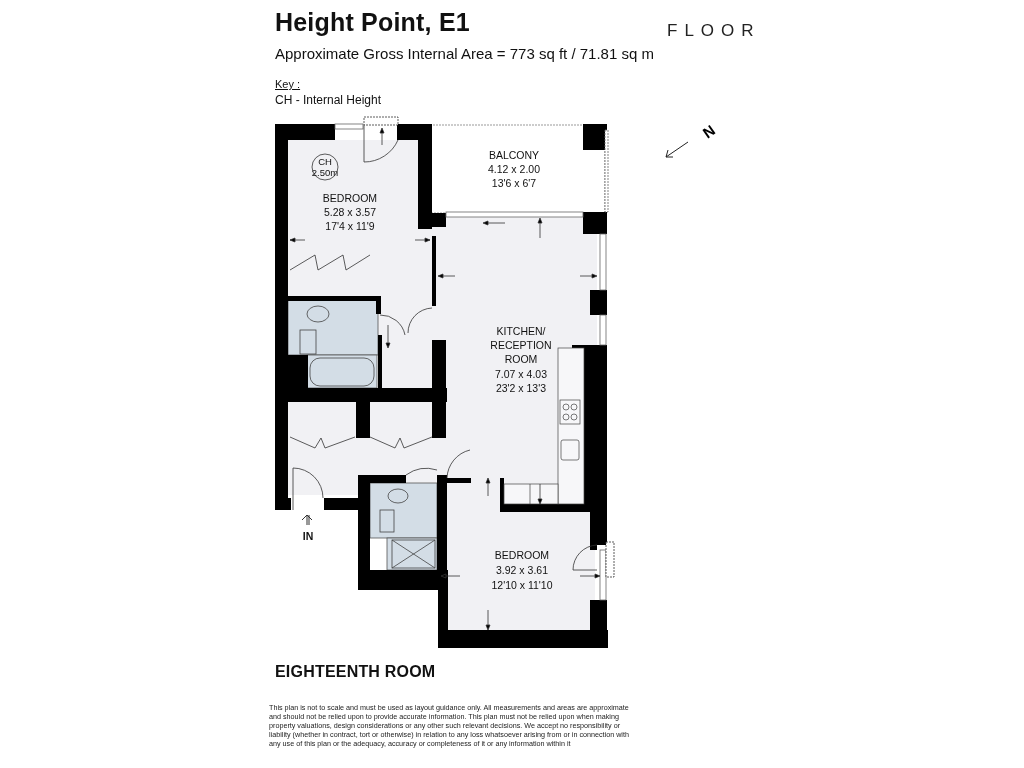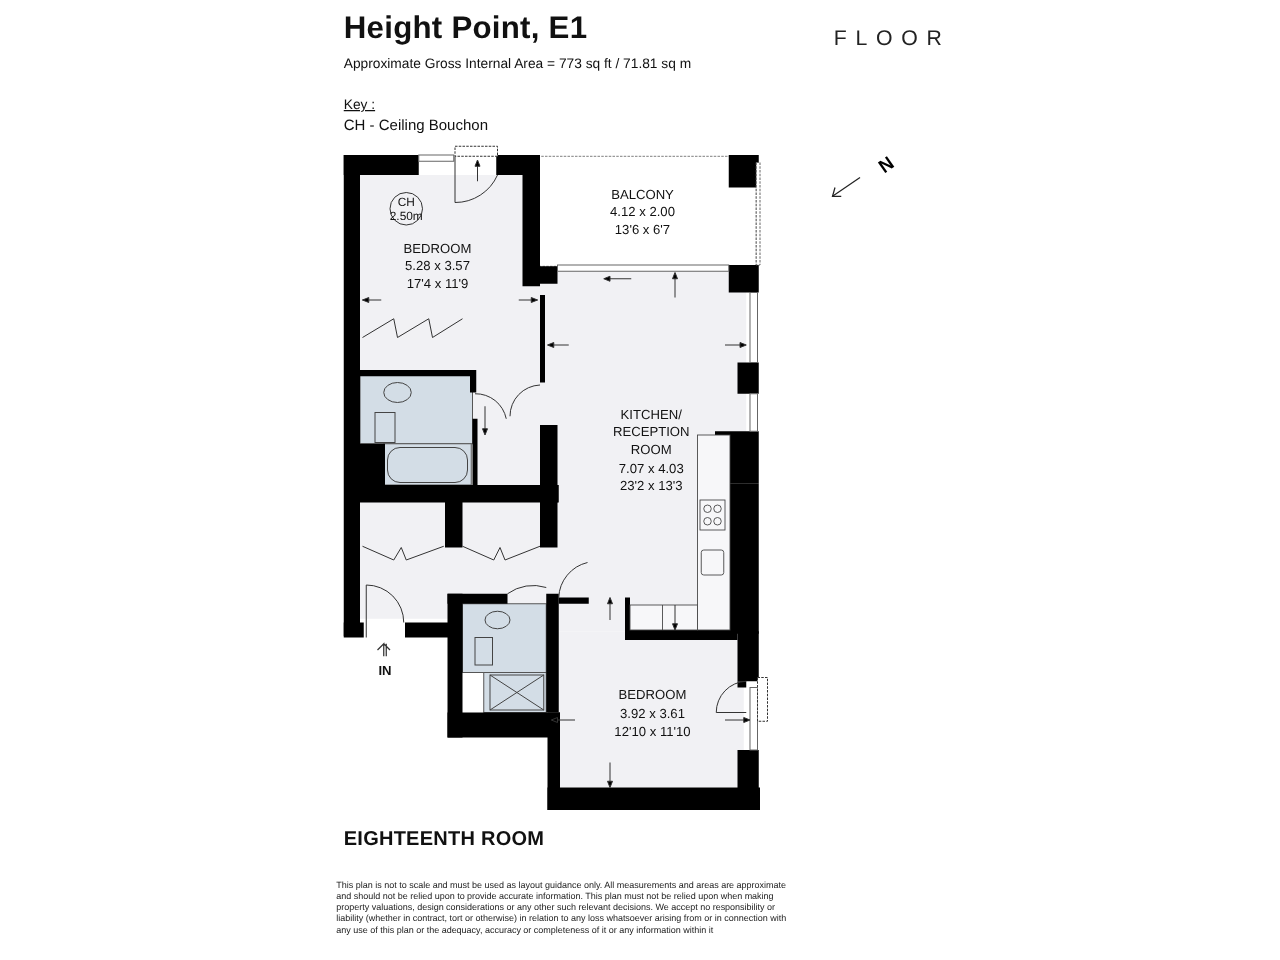--- a/index.html
+++ b/index.html
@@ -1,34 +1,34 @@
 <!DOCTYPE html>
 <html><head>
   <meta charset="utf-8">
   <style>
     html, body { margin: 0; padding: 0; background: #ffffff; }
     body { width: 1024px; height: 768px; position: relative; overflow: hidden; font-family: "Liberation Sans", sans-serif; color: #111; }
     .title { position: absolute; left: 275px; top: 8px; font-size: 25px; font-weight: bold; letter-spacing: 0.2px; margin: 0; }
-    .area { position: absolute; left: 275px; top: 45px; font-size: 11px; }
+    .area { position: absolute; left: 275px; top: 45px; font-size: 15px; }
     .brand { position: absolute; left: 667px; top: 21px; font-size: 17px; letter-spacing: 7px; font-weight: normal; color: #222; }
     .key-label { position: absolute; left: 275px; top: 78px; font-size: 11px; font-family: "Liberation Sans", sans-serif; text-decoration: underline; }
     .key-item { position: absolute; left: 275px; top: 93px; font-size: 12px; }
     .plan { position: absolute; left: 0; top: 0; }
     .floor-label { position: absolute; left: 275px; top: 663px; font-size: 16px; font-weight: bold; letter-spacing: 0.2px; }
     .disclaimer { position: absolute; left: 269px; top: 703px; width: 360px; font-size: 7.2px; line-height: 9px; color: #222; }
     .rtext { font-family: "Liberation Sans", sans-serif; font-size: 10.5px; fill: #111; text-anchor: middle; }
   </style>
 </head>
 <body>
 
 <h1 class="title">Height Point, E1</h1>
 <div class="area">Approximate Gross Internal Area = 773 sq ft / 71.81 sq m</div>
 <div class="brand">FLOOR</div>
 <div class="key-label">Key :</div>
-<div class="key-item">CH - Ceiling Bouchon</div>
+<div class="key-item">CH - Internal Height</div>
 
 <svg class="plan" width="1024" height="768" viewBox="0 0 1024 768" xmlns="http://www.w3.org/2000/svg">
 
   <g fill="#f1f1f4">
     <rect x="287" y="140" width="145" height="160"></rect>
     <rect x="432" y="215" width="165" height="290"></rect>
     <rect x="378" y="300" width="58" height="90"></rect>
     <rect x="287" y="400" width="160" height="95"></rect>
     <rect x="440" y="505" width="155" height="125"></rect>
     <rect x="405" y="470" width="40" height="30"></rect>

